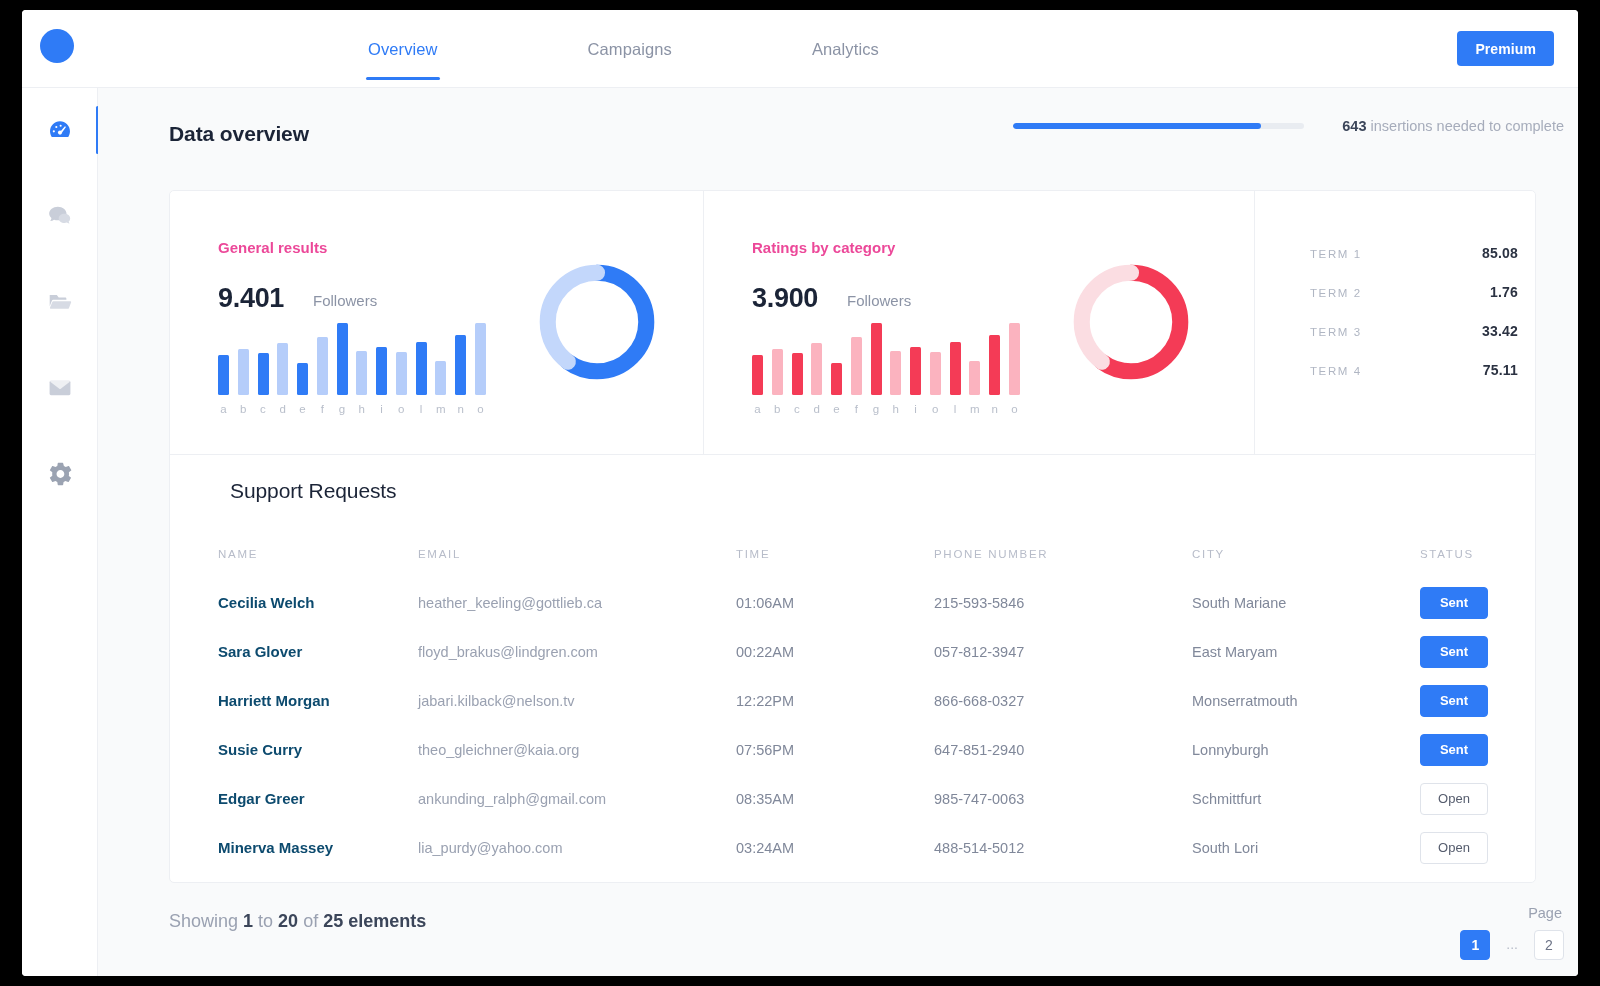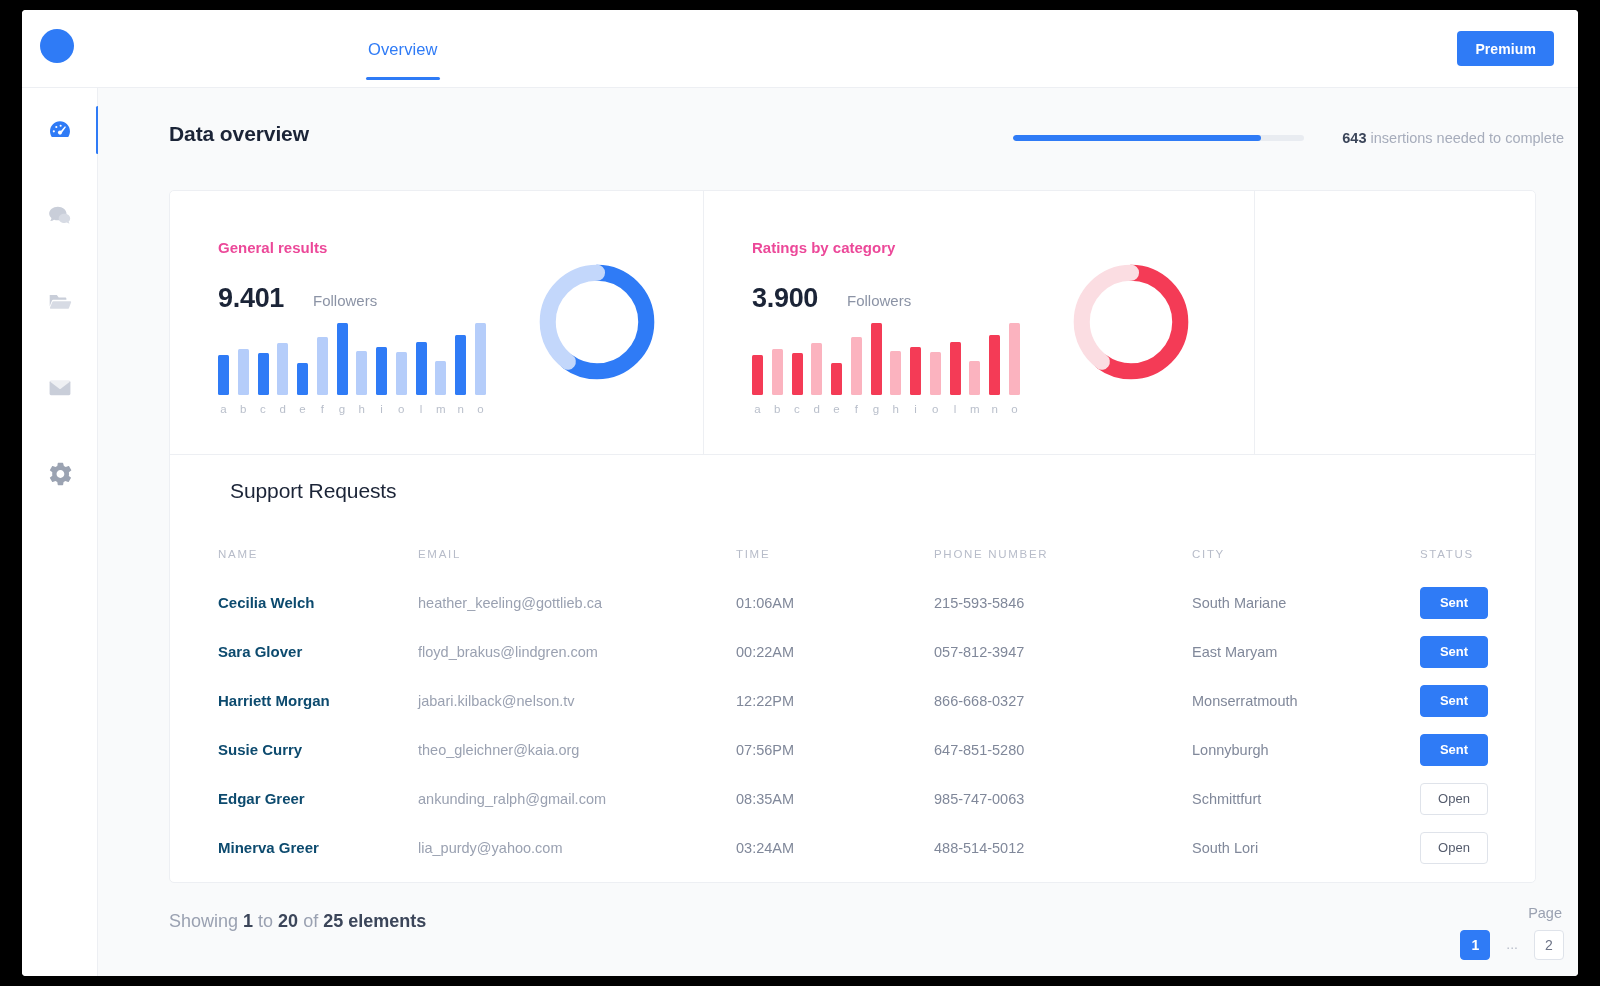--- a/index.html
+++ b/index.html
@@ -25,21 +25,21 @@
     background: #ffffff;
     border-bottom: 1px solid #edeff3;
   }
   .logo-dot {
     position: absolute; left: 18px; top: 19px;
     width: 34px; height: 34px; border-radius: 50%;
     background: #2f7bf6;
   }
   .navtabs {
     position: absolute; left: 330px; top: 0;
-    height: 78px; display: flex; align-items: flex-start; gap: 0; flex-direction: column;
+    height: 78px; display: flex; align-items: flex-end; gap: 0;
   }
   .navtab {
     font-size: 16.5px; color: #8b93a5; letter-spacing: 0.1px;
     padding: 0 16px; height: 78px; line-height: 78px;
     position: relative; cursor: pointer; white-space: nowrap;
   }
   .navtab.active { color: #2f7bf6; font-weight: 500; }
   .navtab.active::after {
     content: ""; position: absolute; left: 14px; right: 14px;
     bottom: 8px; height: 3px; background: #2f7bf6; border-radius: 2px;
@@ -82,21 +82,21 @@
     width: 1480px; height: 888px;
     background: #f9fafb;
     overflow: hidden;
   }
   .page-title {
     position: absolute; left: 71px; top: 34px;
     font-size: 21px; font-weight: 700; color: #1b2437;
     letter-spacing: -.1px;
   }
   .prog-wrap {
-    position: absolute; right: 14px; top: 42px;
+    position: absolute; right: 14px; top: 30px;
     display: flex; align-items: center; gap: 14px;
   }
   .prog-track {
     width: 291px; height: 6px; border-radius: 3px;
     background: #e9ecf1; position: relative; overflow: hidden;
   }
   .prog-fill {
     position: absolute; left: 0; top: 0; height: 6px;
     border-radius: 3px; background: #2f7bf6;
   }
@@ -372,20 +372,38 @@
               <span>m</span>
               <span>n</span>
               <span>o</span>
             </div>
           <svg class="donut" style="left:314px" viewBox="0 0 42 42" id="donut-1">
               <circle cx="21" cy="21" r="15.9155" fill="none" stroke="#f43b56" stroke-width="5.2" stroke-dasharray="60.000021453850024 100.00003575641671" stroke-dashoffset="0" transform="rotate(-90 21 21)" stroke-linecap="round"></circle>
               <circle cx="21" cy="21" r="15.9155" fill="none" stroke="#fbdde2" stroke-width="5.2" stroke-dasharray="40.00001430256668 100.00003575641671" stroke-dashoffset="-60.000021453850024" transform="rotate(-90 21 21)" stroke-linecap="round"></circle>
             </svg>
         </div>
 
+        <div class="terms" style="left:1140px;width:208px" id="terms">
+            <div class="term-row" style="top: 54px;">
+              <span class="term-lbl">TERM 1</span>
+              <span class="term-val">85.08</span>
+            </div>
+            <div class="term-row" style="top: 93px;">
+              <span class="term-lbl">TERM 2</span>
+              <span class="term-val">1.76</span>
+            </div>
+            <div class="term-row" style="top: 132px;">
+              <span class="term-lbl">TERM 3</span>
+              <span class="term-val">33.42</span>
+            </div>
+            <div class="term-row" style="top: 171px;">
+              <span class="term-lbl">TERM 4</span>
+              <span class="term-val">75.11</span>
+            </div>
+          </div>
       </div>
 
       <div class="card-bottom">
         <div class="tbl-title">Support Requests</div>
         <div class="tbl">
           <div class="trow thead">
             <div class="th c-name">NAME</div>
             <div class="th c-email">EMAIL</div>
             <div class="th c-time">TIME</div>
             <div class="th c-phone">PHONE NUMBER</div>
@@ -414,34 +432,34 @@
                 <div class="c-email td-email">jabari.kilback@nelson.tv</div>
                 <div class="c-time td-time">12:22PM</div>
                 <div class="c-phone td-phone">866-668-0327</div>
                 <div class="c-city td-city">Monserratmouth</div>
                 <div class="c-status"><span class="badge sent">Sent</span></div>
               </div>
               <div class="trow">
                 <div class="c-name td-name">Susie Curry</div>
                 <div class="c-email td-email">theo_gleichner@kaia.org</div>
                 <div class="c-time td-time">07:56PM</div>
-                <div class="c-phone td-phone">647-851-5280</div>
+                <div class="c-phone td-phone">647-851-2940</div>
                 <div class="c-city td-city">Lonnyburgh</div>
                 <div class="c-status"><span class="badge sent">Sent</span></div>
               </div>
               <div class="trow">
                 <div class="c-name td-name">Edgar Greer</div>
                 <div class="c-email td-email">ankunding_ralph@gmail.com</div>
                 <div class="c-time td-time">08:35AM</div>
                 <div class="c-phone td-phone">985-747-0063</div>
                 <div class="c-city td-city">Schmittfurt</div>
                 <div class="c-status"><span class="badge open">Open</span></div>
               </div>
               <div class="trow">
-                <div class="c-name td-name">Minerva Greer</div>
+                <div class="c-name td-name">Minerva Massey</div>
                 <div class="c-email td-email">lia_purdy@yahoo.com</div>
                 <div class="c-time td-time">03:24AM</div>
                 <div class="c-phone td-phone">488-514-5012</div>
                 <div class="c-city td-city">South Lori</div>
                 <div class="c-status"><span class="badge open">Open</span></div>
               </div>
             </div>
         </div>
       </div>
     </div>

